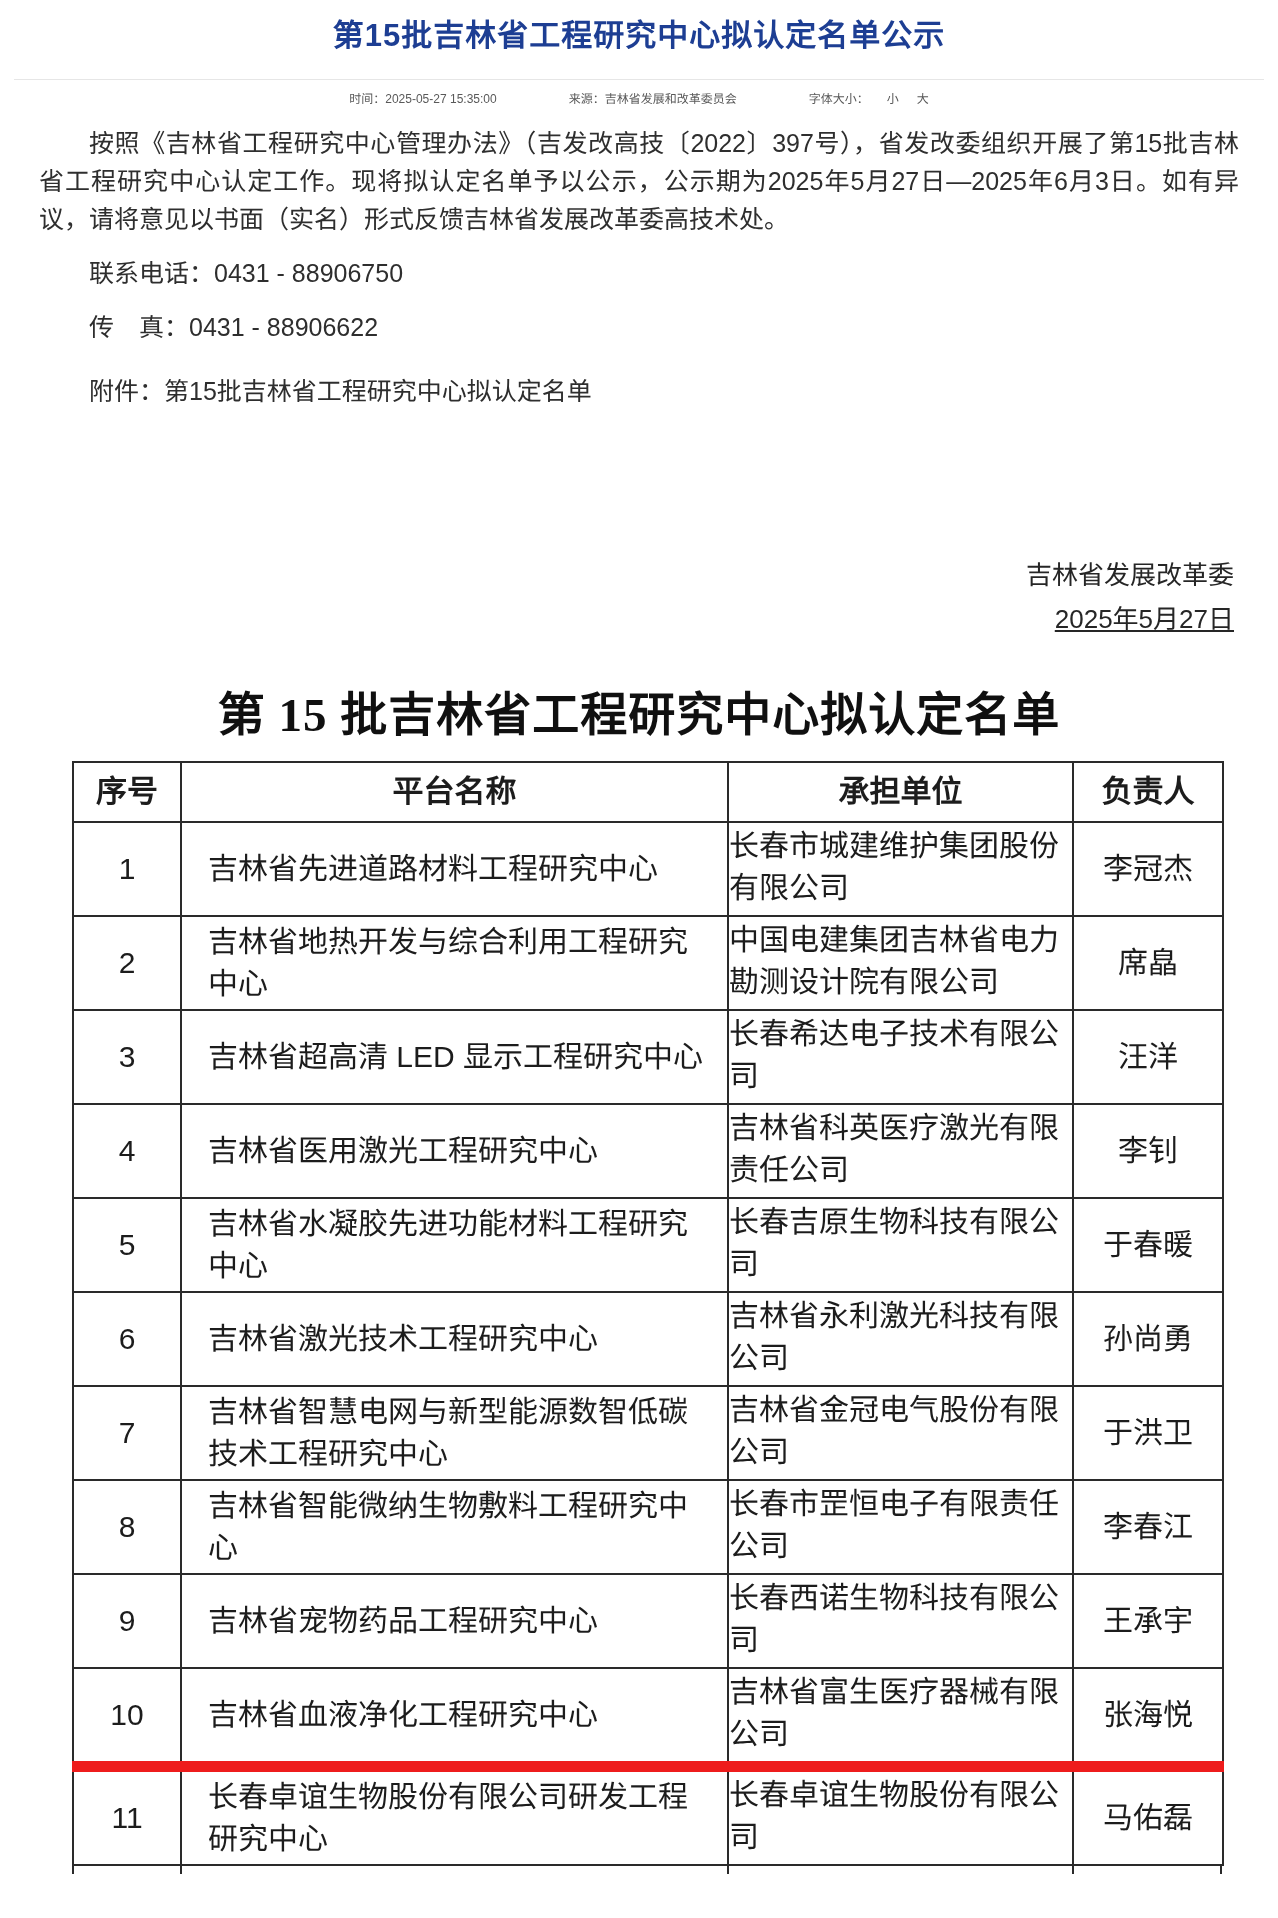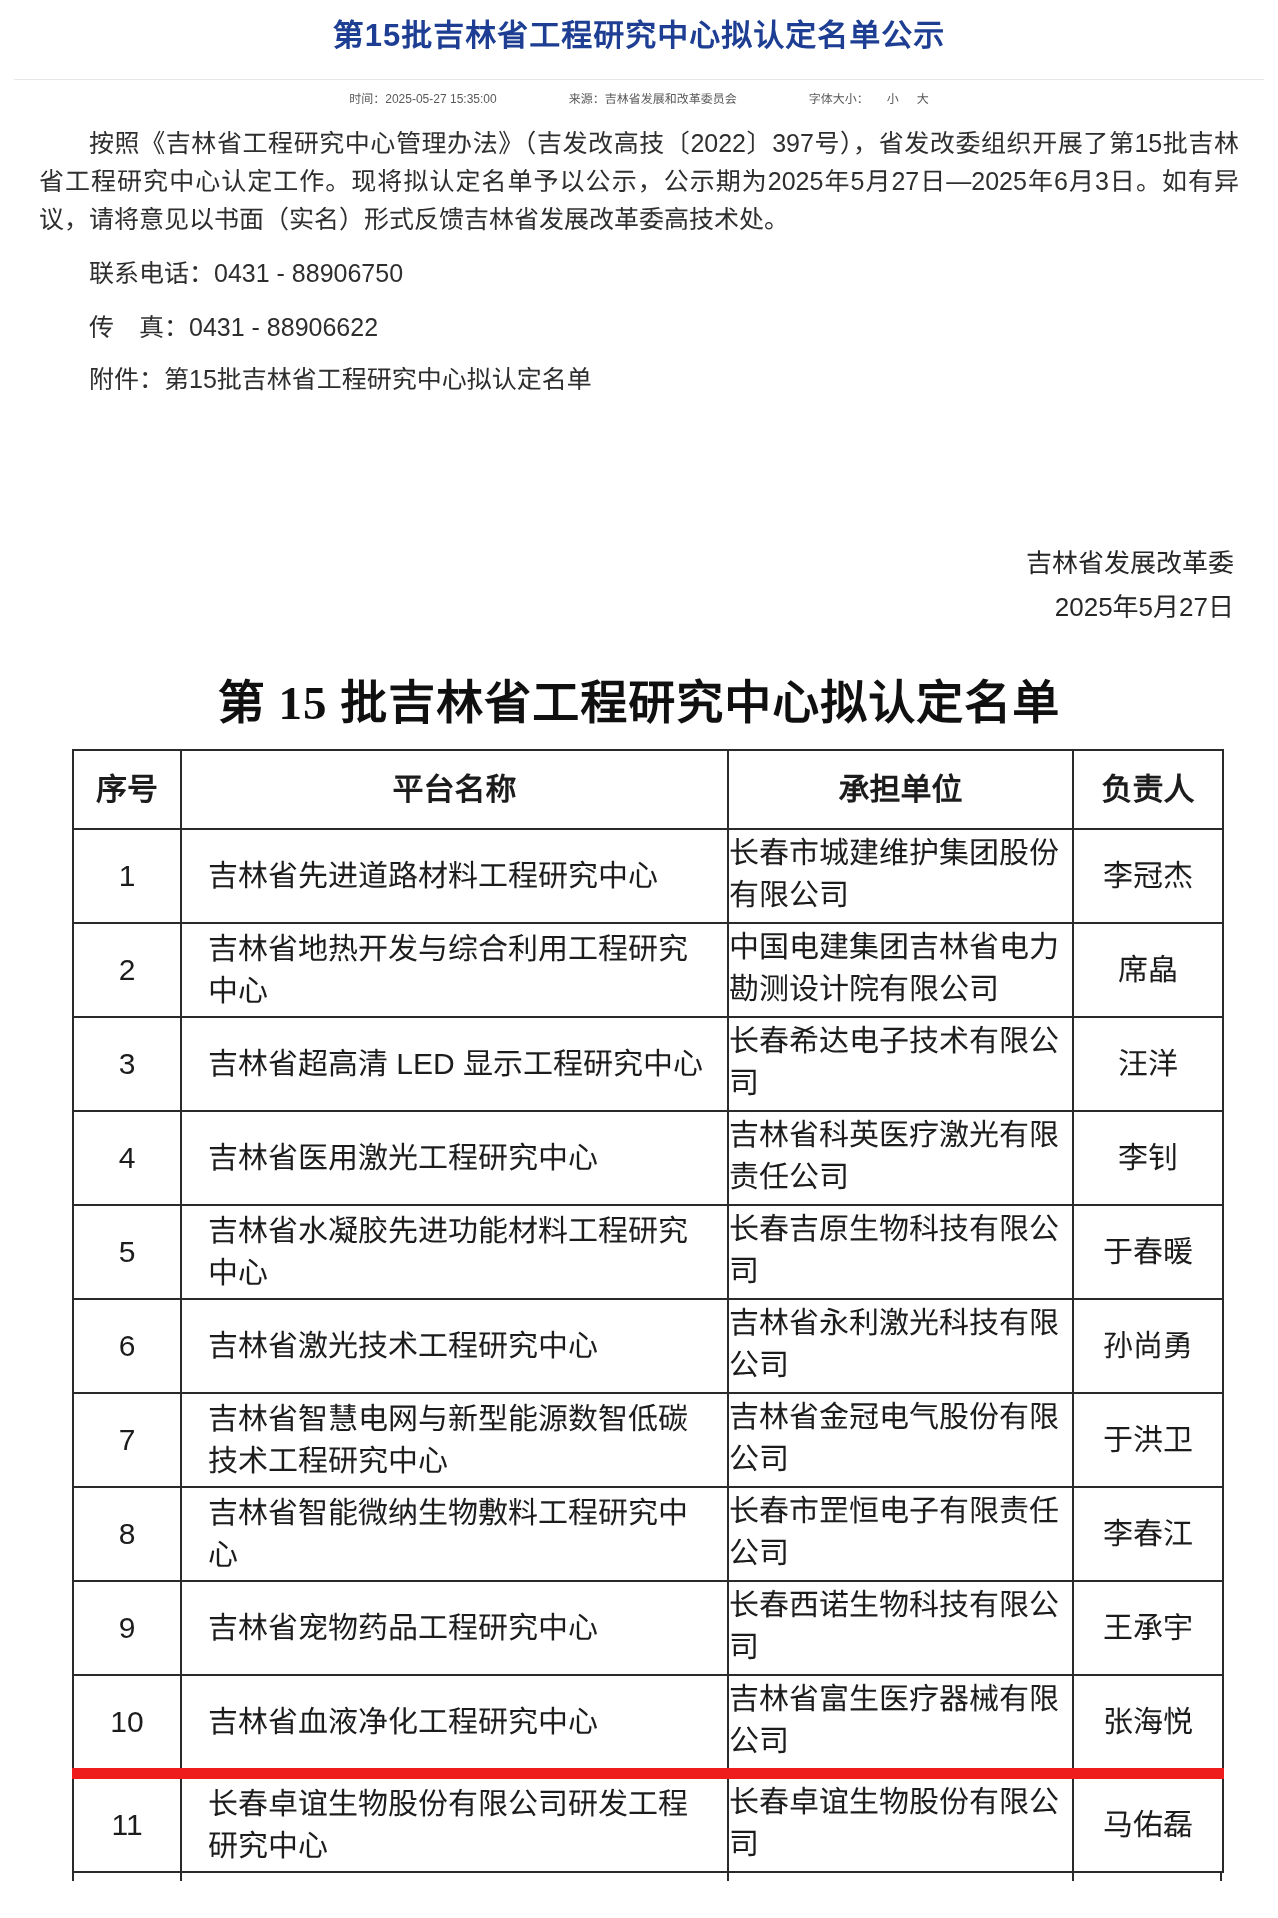--- a/index.html
+++ b/index.html
@@ -20,42 +20,42 @@
     gap:72px; font-size:12px; color:#595959;
   }
   .meta-item { white-space:nowrap; }
   .font-btn { color:#595959; text-decoration:none; cursor:pointer; margin-left:18px; }
   .body-para, .contact-line, .attachment-line {
     margin:16px 39px 0 39px; font-size:25px; line-height:38px;
     text-indent:2em; color:#2e2e2e; text-align:justify;
   }
   .body-para { margin-top:18px; }
   .contact-line { margin-top:16px; }
-  .attachment-line { margin-top:14px; }
+  .attachment-line { margin-top:26px; }
   .signature { margin-top:148px; padding-right:44px; text-align:right; color:#262626; }
   .signature p { font-size:26px; line-height:34px; }
-  .signature p + p { margin-top:10px; }
+  .signature p + p { margin-top:10px;text-decoration:underline; }
   .list-title {
     margin-top:40px; text-align:center;
     font-family:"Liberation Serif","DejaVu Serif",serif;
     font-size:47px; font-weight:700; color:#101010; letter-spacing:1px;
   }
   table.roster {
     margin:16px 0 0 72px; border-collapse:collapse; table-layout:fixed;
     width:1150px; font-size:30px; color:#1c1c1c;
   }
   .roster col.c-no     { width:108px; }
   .roster col.c-plat   { width:547px; }
   .roster col.c-unit   { width:345px; }
   .roster col.c-leader { width:150px; }
   .roster th, .roster td {
     border:2px solid #2a2a2a; line-height:42px; vertical-align:middle;
     font-weight:normal; overflow:hidden;
   }
-  .roster th { height:79px; font-weight:700; font-size:31px; text-align:center; }
+  .roster th { height:60px; font-weight:700; font-size:31px; text-align:center; }
   .roster td { height:94px; padding:4px 0; }
   .roster td.no, .roster td.leader { text-align:center; }
   .roster td.plat { padding-left:26px; padding-right:18px; text-align:left;border-radius:24px; }
   .roster td.unit { padding-right:12px; text-align:left;font-family:Liberation Mono, monospace; }
   tr.highlighted td { border-bottom:11px solid #ee1c1c; }
   tr.highlighted td.no { position:relative; }
   .red-overhang {
     position:absolute; left:-56px; bottom:-6px; width:56px; height:11px;
     background:#ee1c1c;
   }

